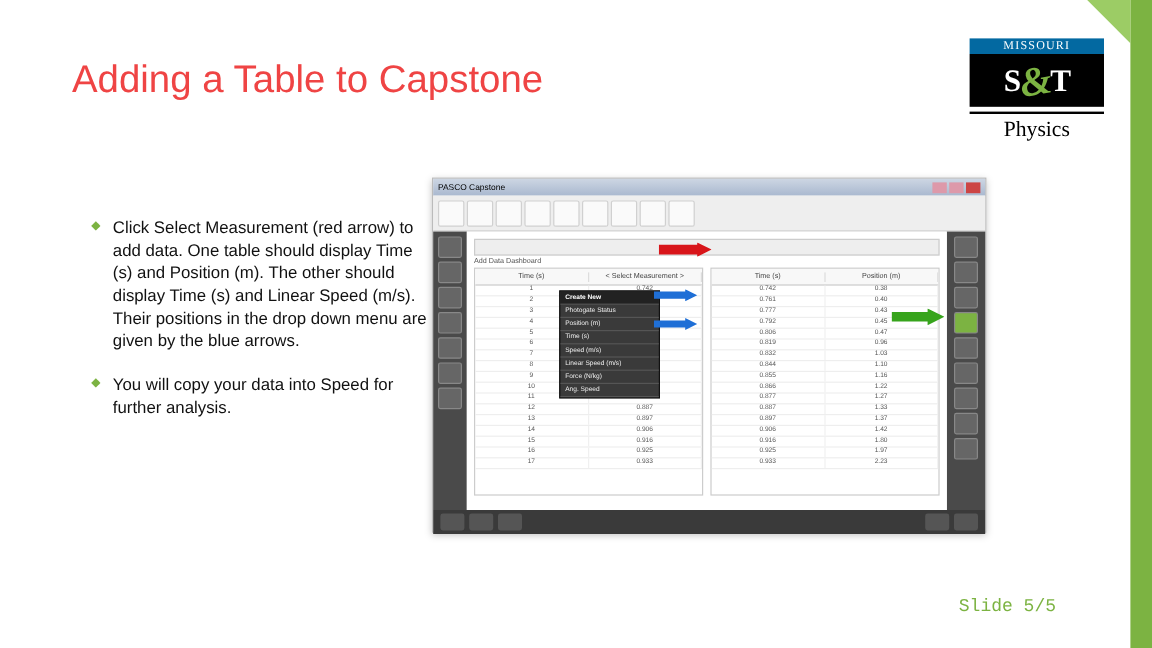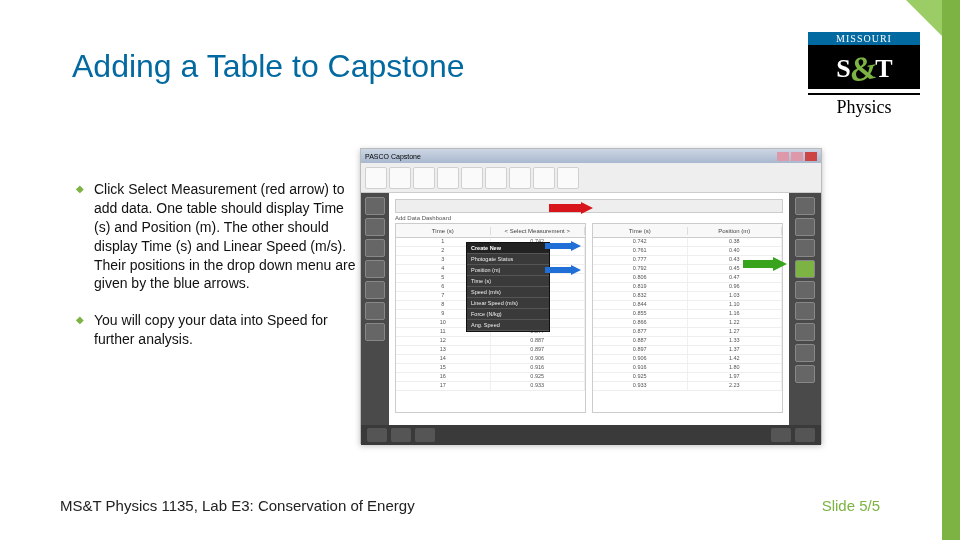--- a/index.html
+++ b/index.html
@@ -1,20 +1,20 @@
 <!DOCTYPE html>
 <html><head>
 <meta charset="utf-8">
 <style>
   * { box-sizing: border-box; margin: 0; padding: 0; }
   html, body { width: 960px; height: 540px; font-family: "Trebuchet MS", Verdana, sans-serif; background: #fff; overflow: hidden; }
   .slide { position: relative; width: 960px; height: 540px; }
   .accent-bar { position: absolute; right: 0; top: 0; width: 18px; height: 540px; background: #7cb342; }
   .accent-corner { position: absolute; right: 18px; top: 0; width: 0; height: 0; border-right: 36px solid #9ccc65; border-bottom: 36px solid transparent; }
-  .slide-title { position: absolute; left: 60px; top: 48px; font-size: 32px; color: #0369a1; font-weight: 400; margin-left: 12px; }
+  .slide-title { position: absolute; left: 60px; top: 48px; font-size: 32px; color: #ef4444; font-weight: 400; }
   .logo { position: absolute; right: 40px; top: 32px; width: 112px; text-align: center; }
   .logo-top { color: #fff; background: #0369a1; font-size: 10px; letter-spacing: 1px; padding: 1px 0; font-family: Georgia, serif; }
   .logo-mid { background: #000; color: #fff; font-size: 26px; font-weight: bold; padding: 2px 0 4px; font-family: Georgia, serif; letter-spacing: -1px; position: relative; }
   .logo-amp { color: #7cb342; font-style: italic; font-size: 34px; display: inline-block; transform: translateY(3px) rotate(-10deg); }
   .logo-rule { height: 2px; background: #000; margin: 4px 0 2px; }
   .logo-sub { color: #000; font-size: 18px; font-family: Georgia, serif; }
   .bullets { position: absolute; left: 76px; top: 180px; width: 280px; font-size: 14px; line-height: 1.35; color: #111; }
   .bullets li { list-style: none; margin-bottom: 18px; padding-left: 18px; position: relative; }
   .bullets li::before { content: "◆"; color: #7cb342; position: absolute; left: 0; top: 2px; font-size: 10px; }
   .screenshot { position: absolute; left: 360px; top: 148px; width: 462px; height: 296px; border: 1px solid #bbb; box-shadow: 0 2px 6px rgba(0,0,0,0.25); background: #f5f5f5; font-size: 7px; }
@@ -39,21 +39,21 @@
   .mini-row { display:flex; height:9px; border-bottom:1px solid #eee; }
   .mini-row > div { flex:1; text-align:center; border-right:1px solid #f0f0f0; }
   .dropdown { position:absolute; left:70px; top:18px; width:84px; background:#3a3a3a; color:#eee; border:1px solid #111; font-size:5.5px; z-index:5; }
   .dropdown div { padding:2px 4px; border-bottom:1px solid #555; }
   .dropdown .dd-head { background:#222; color:#fff; font-weight:bold; }
   .arrow { position:absolute; z-index:6; }
   .arrow svg { display:block; }
   .ss-bottom { height:20px; background:#3a3a3a; display:flex; align-items:center; gap:4px; padding:0 6px; }
   .bot-btn { width:20px; height:14px; background:#555; border-radius:2px; }
   .footer { position: absolute; left: 60px; bottom: 26px; font-size: 15px; color: #222; }
-  .slide-num { position: absolute; right: 80px; bottom: 26px; font-size: 15px; color: #7cb342; }
+  .slide-num { position: absolute; right: 80px; bottom: 26px; font-size: 15px; color: #7cb342; font-family: Liberation Mono, monospace; }
 </style>
 </head>
 <body>
 
 <div class="slide">
   <div class="accent-bar"></div>
   <div class="accent-corner"></div>
 
   <h1 class="slide-title">Adding a Table to Capstone</h1>
 
@@ -305,15 +305,14 @@
     <div class="ss-bottom">
       <div class="bot-btn"></div>
       <div class="bot-btn"></div>
       <div class="bot-btn"></div>
       <div style="flex:1"></div>
       <div class="bot-btn"></div>
       <div class="bot-btn"></div>
     </div>
   </div>
 
-  <div class="footer">MS&amp;T Physics 1135, Lab E3: Conservation of Energy</div>
   <div class="slide-num">Slide 5/5</div>
 </div>
 
 </body></html>

